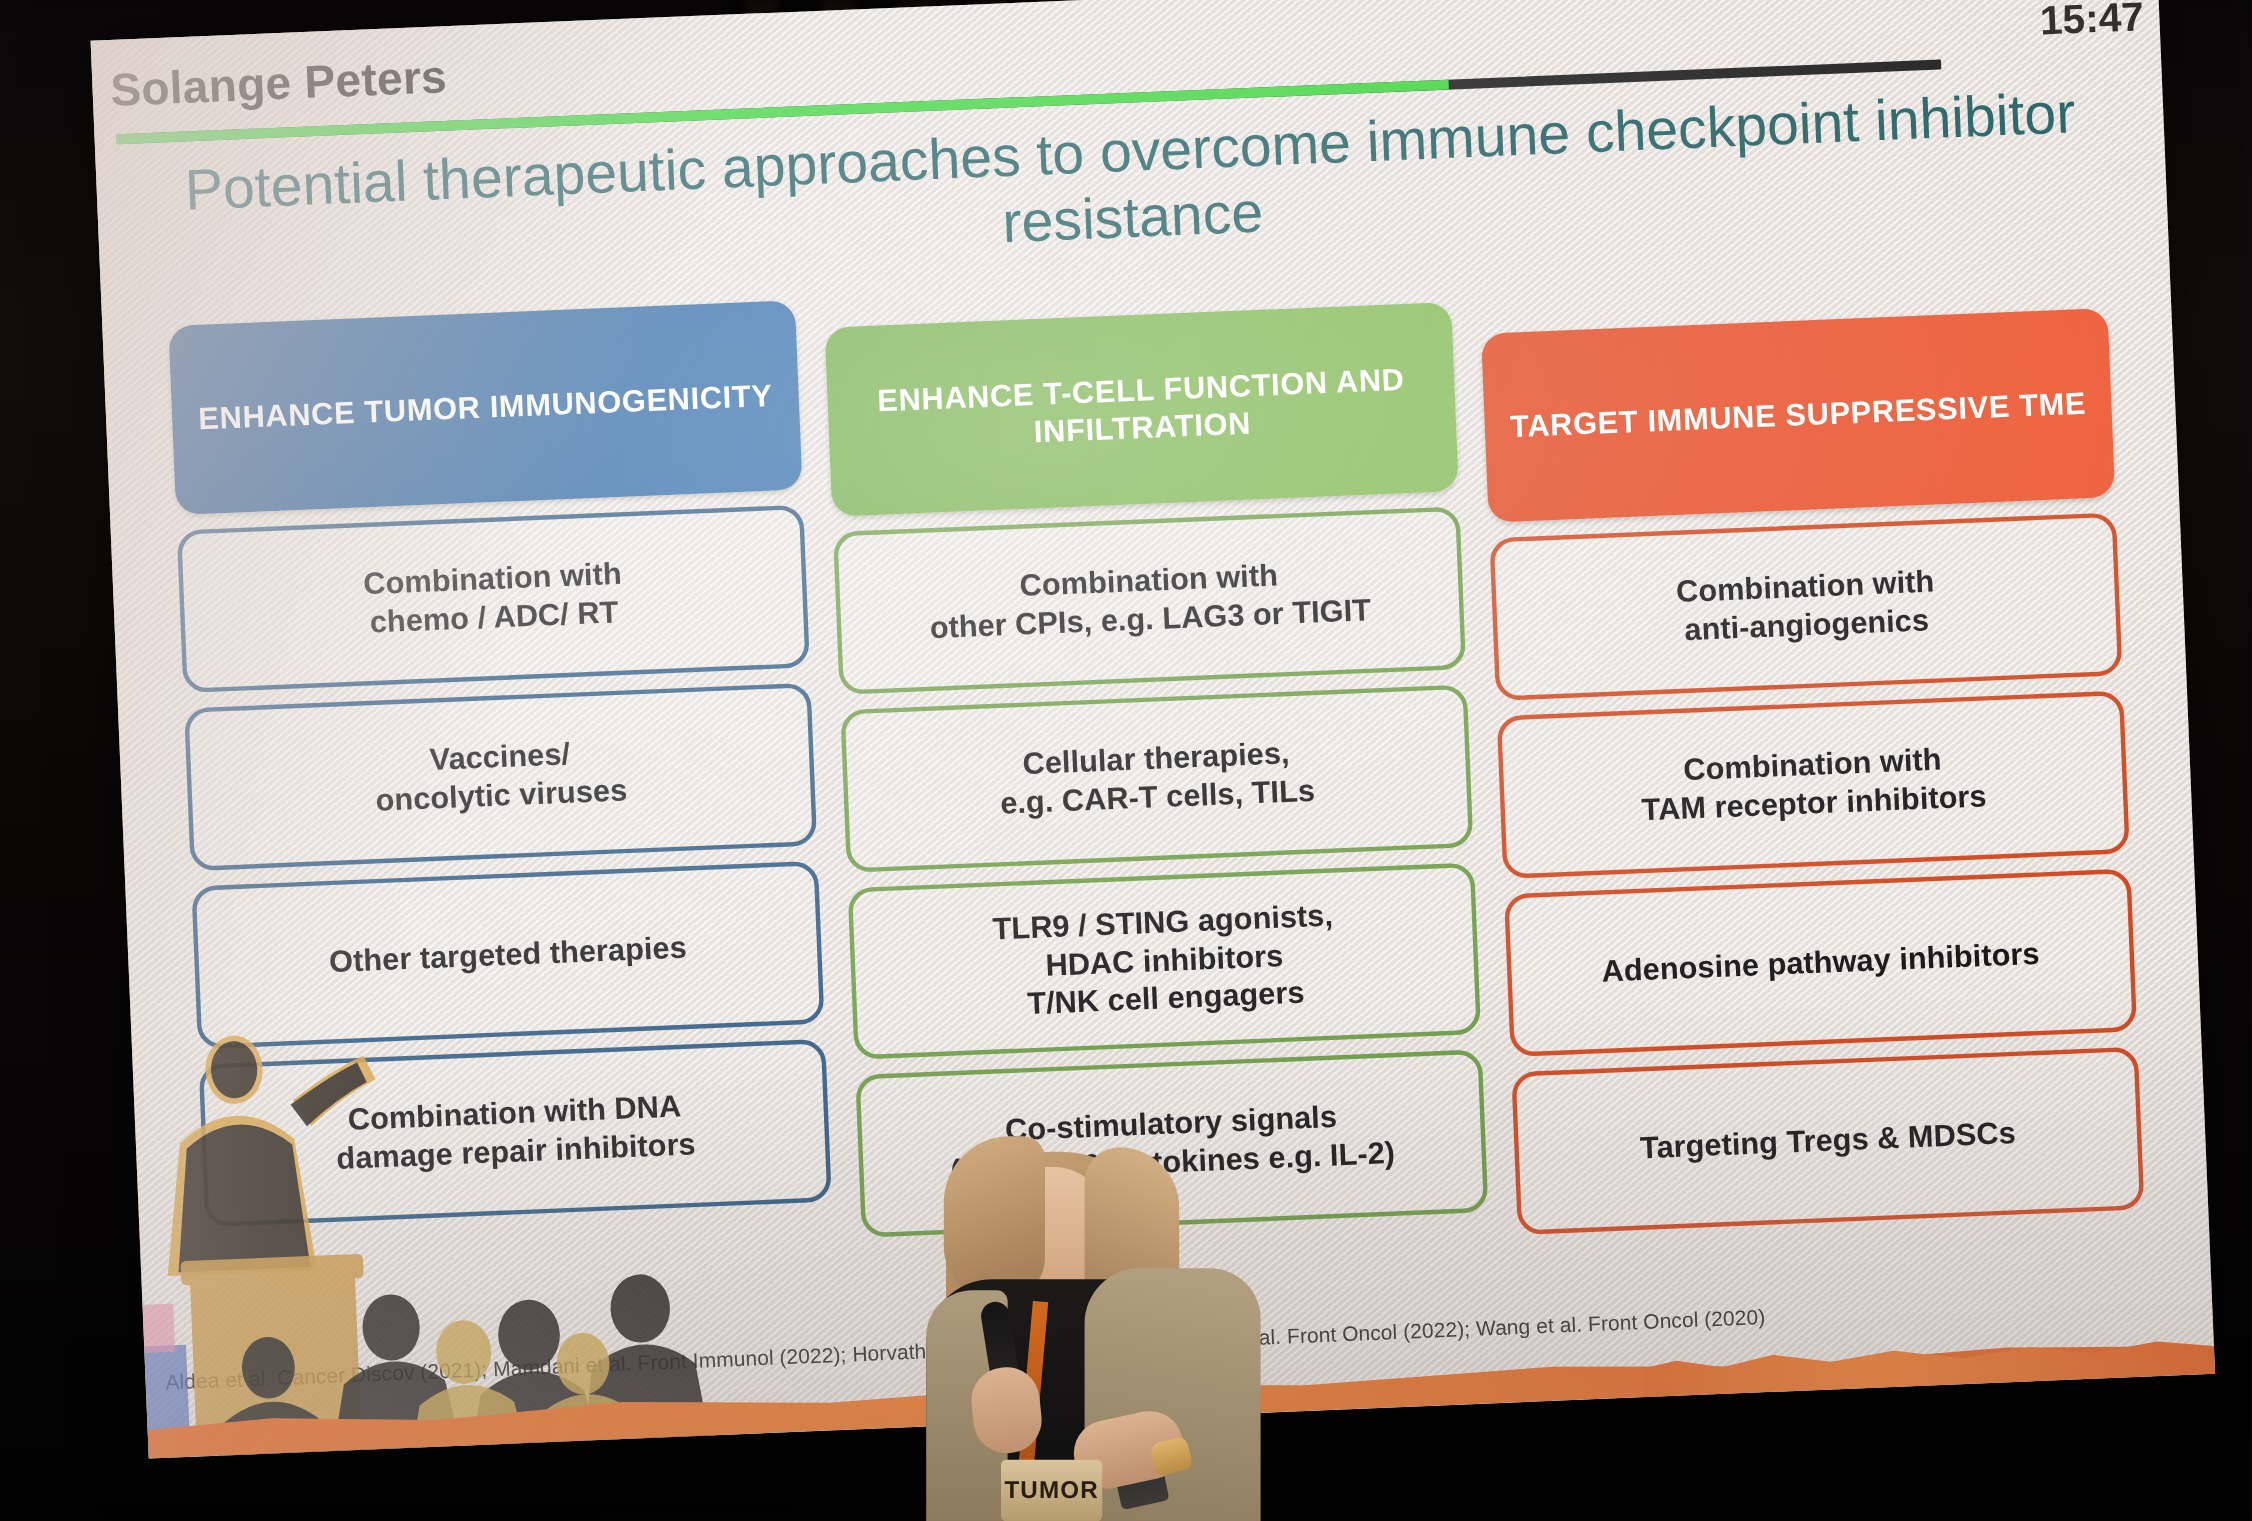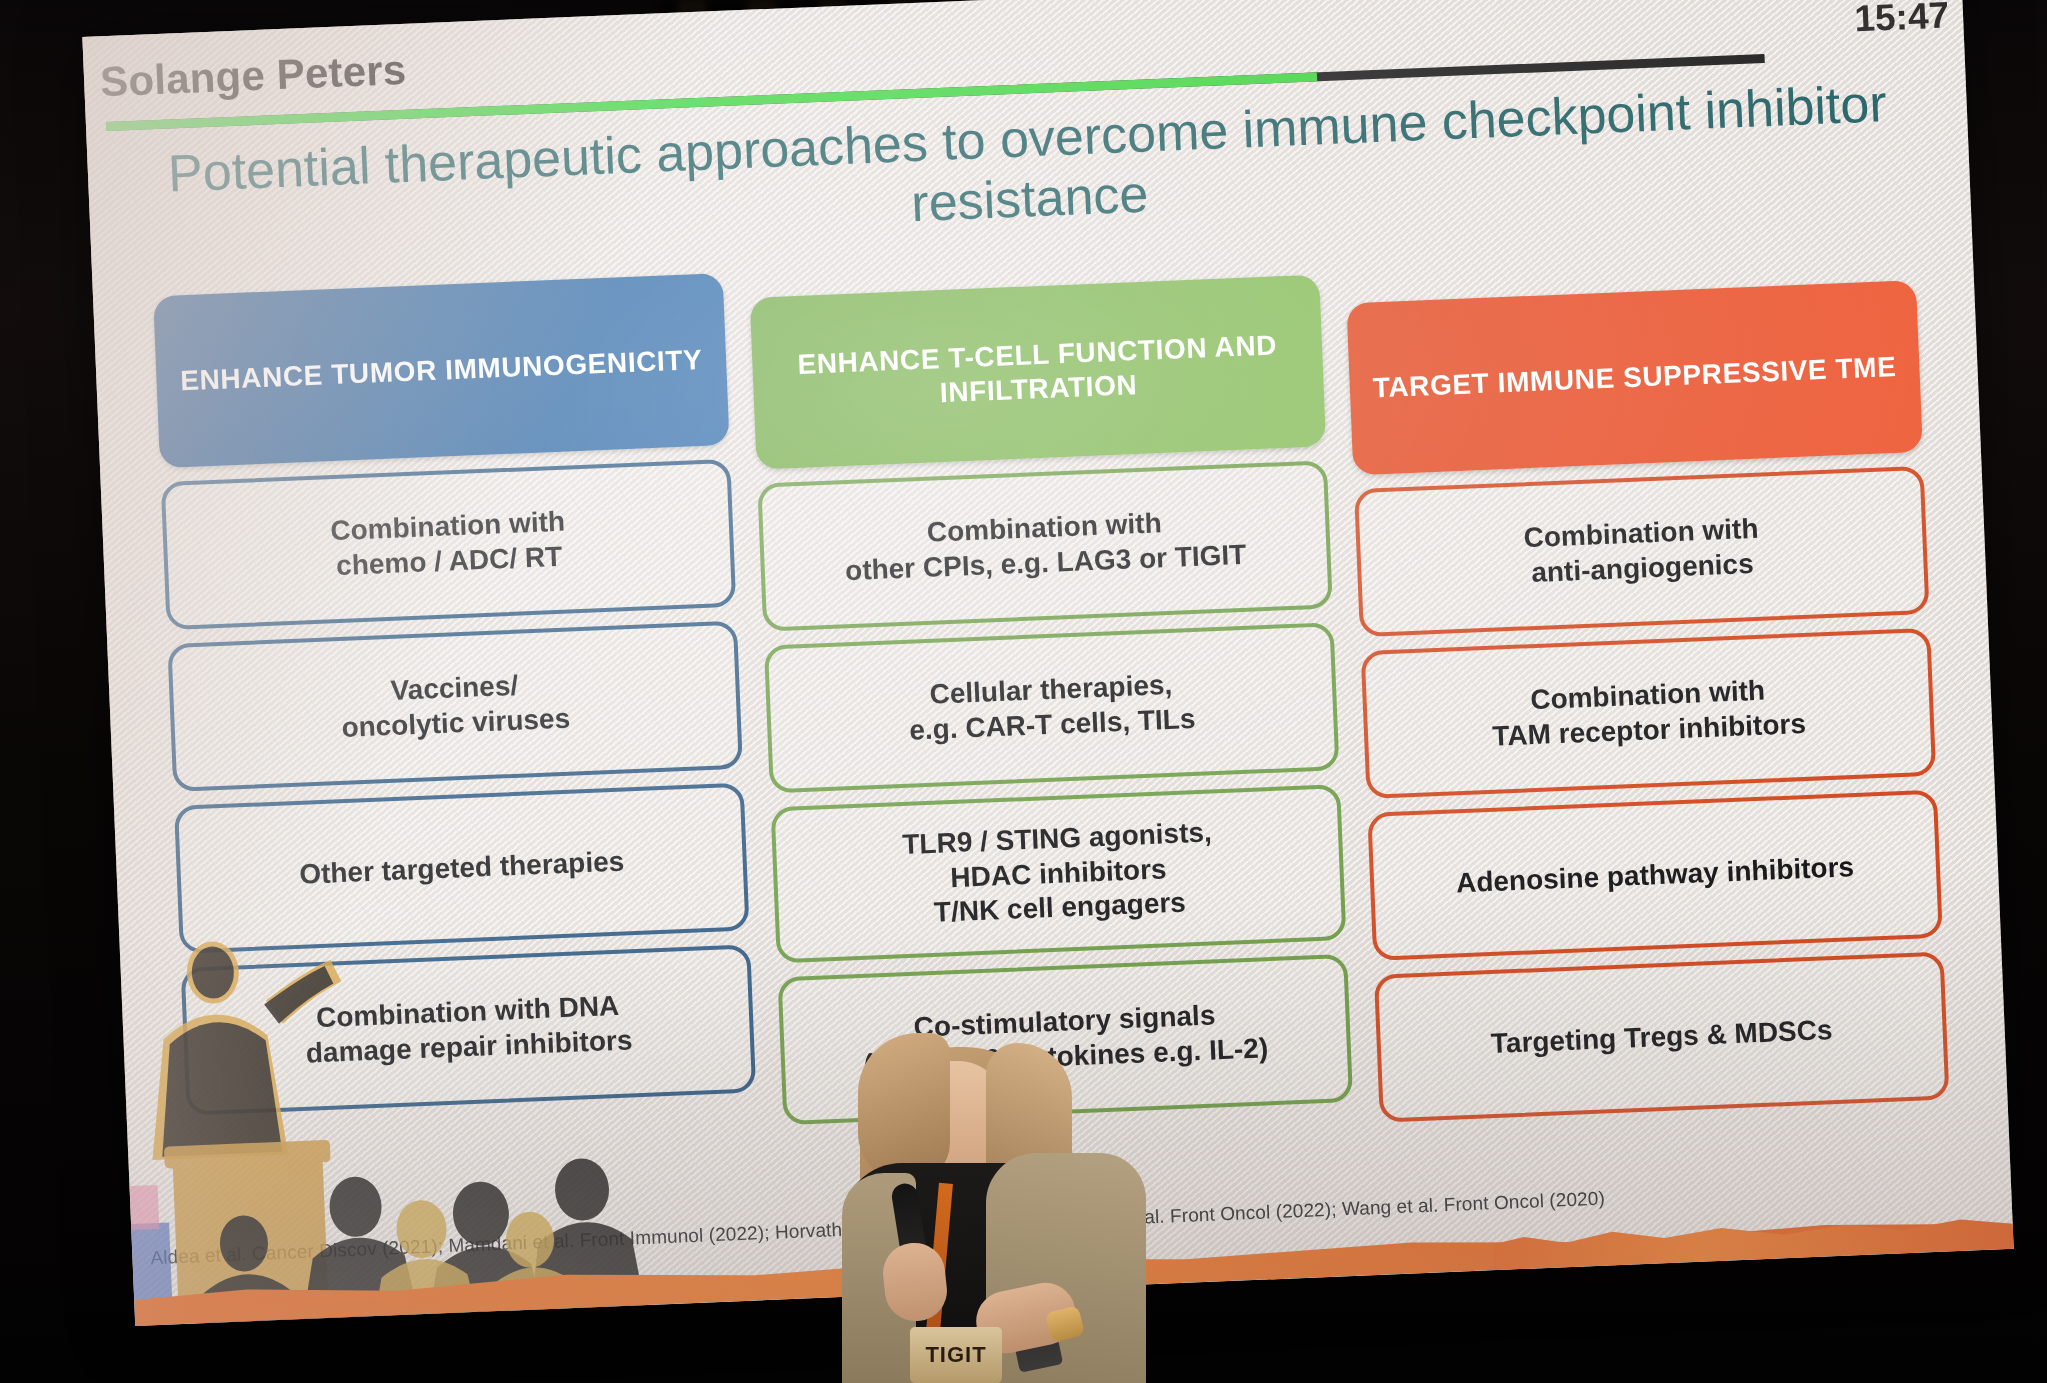--- a/index.html
+++ b/index.html
@@ -221,16 +221,16 @@
     <div class="p-hairfront2"></div>
     <div class="p-body"></div>
     <div class="p-cardigan"></div>
     <div class="p-cardigan2"></div>
     <div class="p-lanyard"></div>
     <div class="p-mic"></div>
     <div class="p-hand"></div>
     <div class="p-phone"></div>
     <div class="p-hand2"></div>
     <div class="p-watch"></div>
-    <div class="p-badge">TIGIT</div>
+    <div class="p-badge">TUMOR</div>
   </div>
 
 </div>
 
 </body></html>

